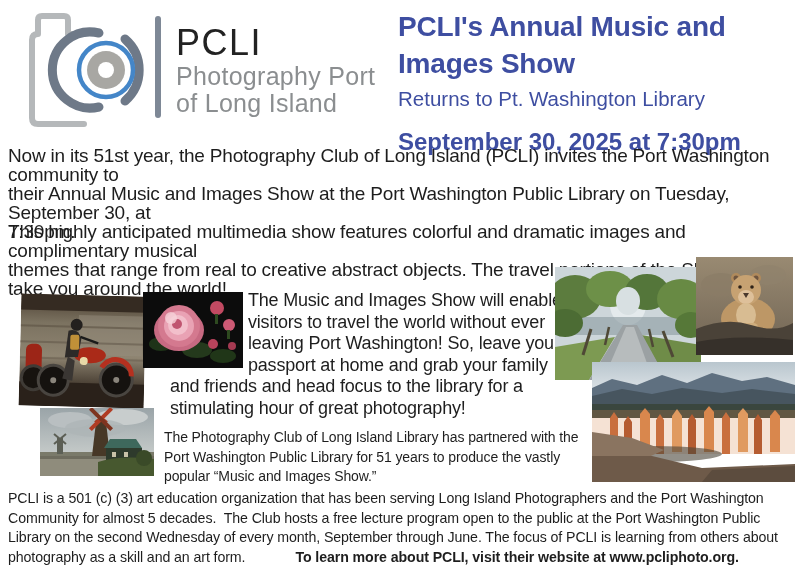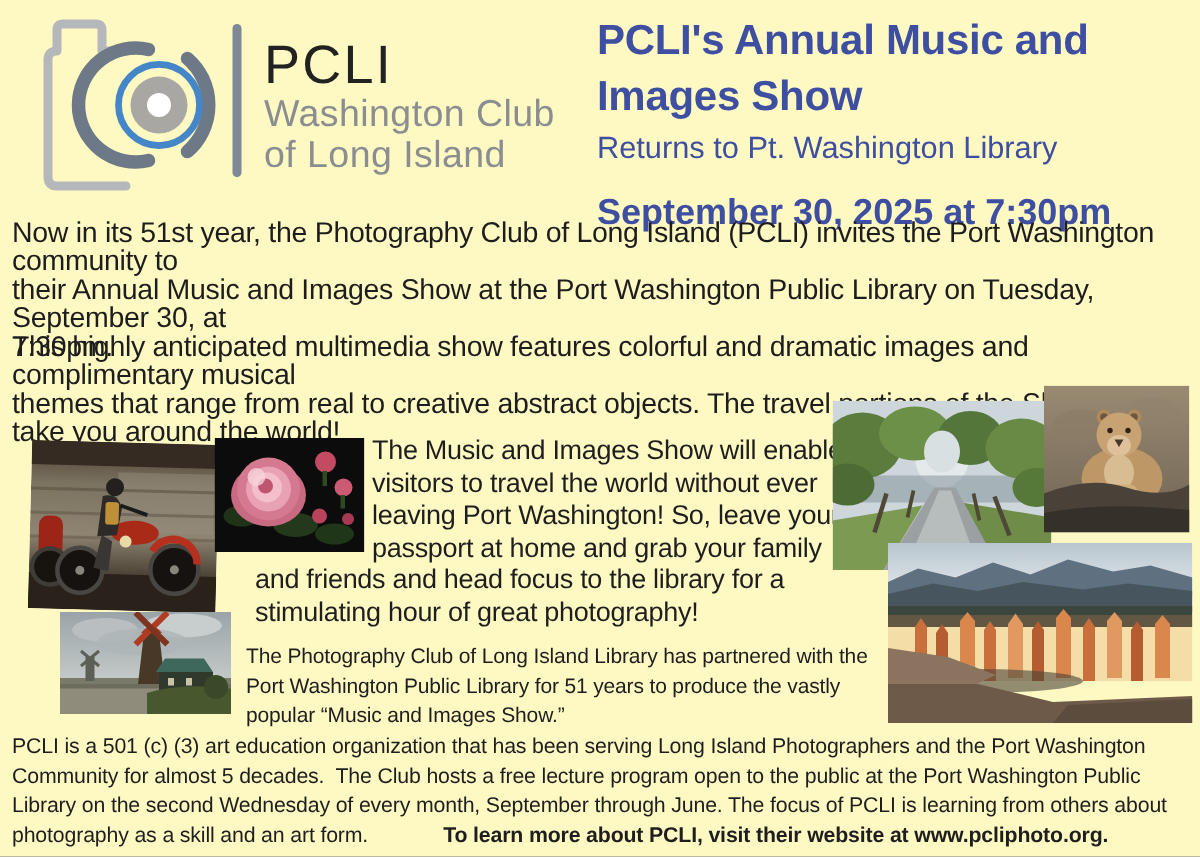--- a/index.html
+++ b/index.html
@@ -1,17 +1,17 @@
 <!DOCTYPE html>
 <html><head>
 <meta charset="utf-8">
 <style>
   html,body{margin:0;padding:0;background:#888;}
   #flyer{
-    position:relative;width:800px;height:571px;background:#fef9c3;
+    position:relative;width:800px;height:571px;background:#ffffff;
     font-family:"Liberation Sans",sans-serif;color:#1e1e1e;overflow:hidden;
     margin:0 auto;
   }
   .abs{position:absolute;}
   .lines{white-space:pre-line;}
 
   
   #camera-logo{left:18px;top:6px;width:140px;height:126px;}
   #logo-divider{left:155px;top:16px;width:6px;height:102px;background:#7e8896;border-radius:3px;}
   #logo-acronym{left:176px;top:22px;font-size:36px;font-weight:400;letter-spacing:1.5px;color:#222;}
@@ -53,21 +53,21 @@
       <path d="M66,28 H50 V14 Q50,10 46,10 H24 Q20,10 20,14 V28 Q14,28 14,34 V112 Q14,118 20,118 H66" fill="none" stroke="#b5b8ba" stroke-width="6" stroke-linejoin="round" stroke-linecap="round"></path>
       <path d="M81,27 A38,38 0 1 0 81,101" fill="none" stroke="#6e7988" stroke-width="9" stroke-linecap="round"></path>
       <path d="M107,33 A41,41 0 0 1 107,95" fill="none" stroke="#6e7988" stroke-width="9" stroke-linecap="round"></path>
       <circle cx="88" cy="64" r="27" fill="none" stroke="#4486c8" stroke-width="4.5"></circle>
       <circle cx="88" cy="64" r="19" fill="#a8a7a3"></circle>
       <circle cx="88" cy="64" r="8" fill="#ffffff"></circle>
     </svg>
   </div>
   <div id="logo-divider" class="abs"></div>
   <div id="logo-acronym" class="abs">PCLI</div>
-  <div id="logo-name1" class="abs">Washington Club</div>
+  <div id="logo-name1" class="abs">Photography Port</div>
   <div id="logo-name2" class="abs">of Long Island</div>
 
   <div id="header-block" class="abs">
     <div id="event-title">PCLI's Annual Music and Images Show</div>
     <div id="event-subtitle">Returns to Pt. Washington Library</div>
     <div id="event-datetime">September 30, 2025 at 7:30pm</div>
   </div>
 
   <div id="para-intro" class="abs body-text lines">Now in its 51st year, the Photography Club of Long Island (PCLI) invites the Port Washington community to
 their Annual Music and Images Show at the Port Washington Public Library on Tuesday, September 30, at

